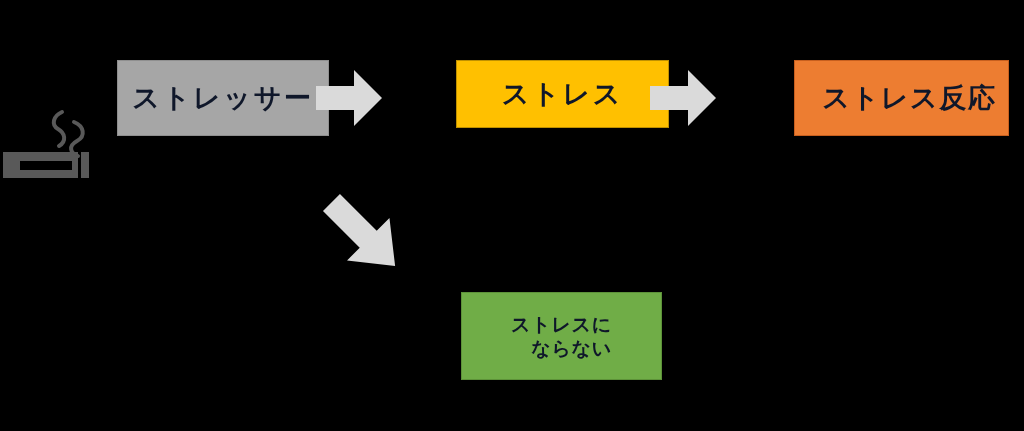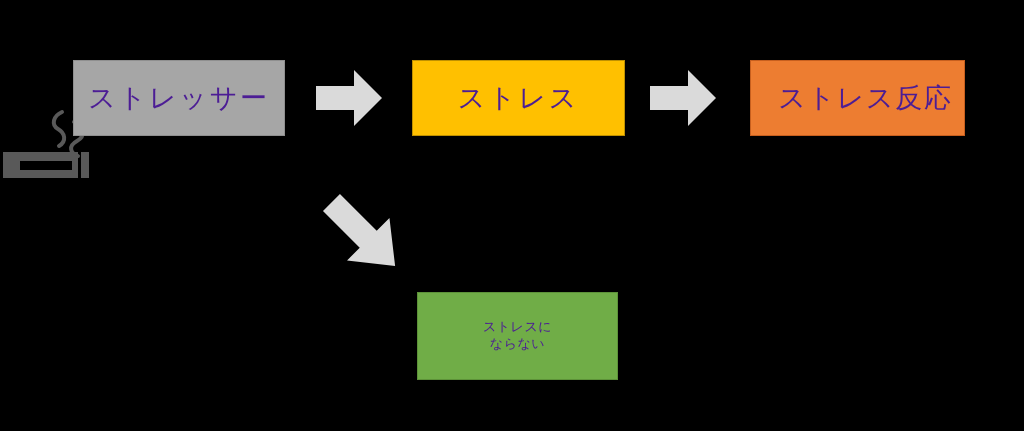--- a/index.html
+++ b/index.html
@@ -19,43 +19,44 @@
   }
 
   
   .box {
     position: absolute;
     box-sizing: border-box;
     display: flex;
     align-items: center;
     justify-content: center;
     text-align: center;
-    color: #4c1d95;
+    color: #0f172a;
     line-height: 1.28;
     letter-spacing: 0.06em;
-    font-weight: 400;
+    font-weight: 700;
+    margin-left: 44px;
     -webkit-font-smoothing: antialiased;
   }
 
   .box-stressor {
     left: 73px;
     top: 60px;
     width: 212px;
     height: 76px;
     background: #a6a6a6;
     border: 1px solid #8f8f8f;
     font-size: 27px;
     letter-spacing: 0.10em;
   }
 
   .box-stress {
     left: 412px;
     top: 60px;
     width: 213px;
-    height: 76px;
+    height: 68px;
     background: #ffc000;
     border: 1px solid #bf9000;
     font-size: 27px;
     letter-spacing: 0.10em;
   }
 
   .box-stress-reaction {
     left: 750px;
     top: 60px;
     width: 215px;
@@ -67,22 +68,23 @@
     padding-left: 16px;
   }
 
   .box-no-stress {
     left: 417px;
     top: 292px;
     width: 201px;
     height: 88px;
     background: #70ad47;
     border: 1px solid #5d9239;
-    font-size: 13px;
+    font-size: 19px;
     letter-spacing: 0.04em;
+    text-align: right;
   }
 
   .box-label {
     display: block;
     white-space: pre-line;
   }
 
   
   .arrow {
     position: absolute;

